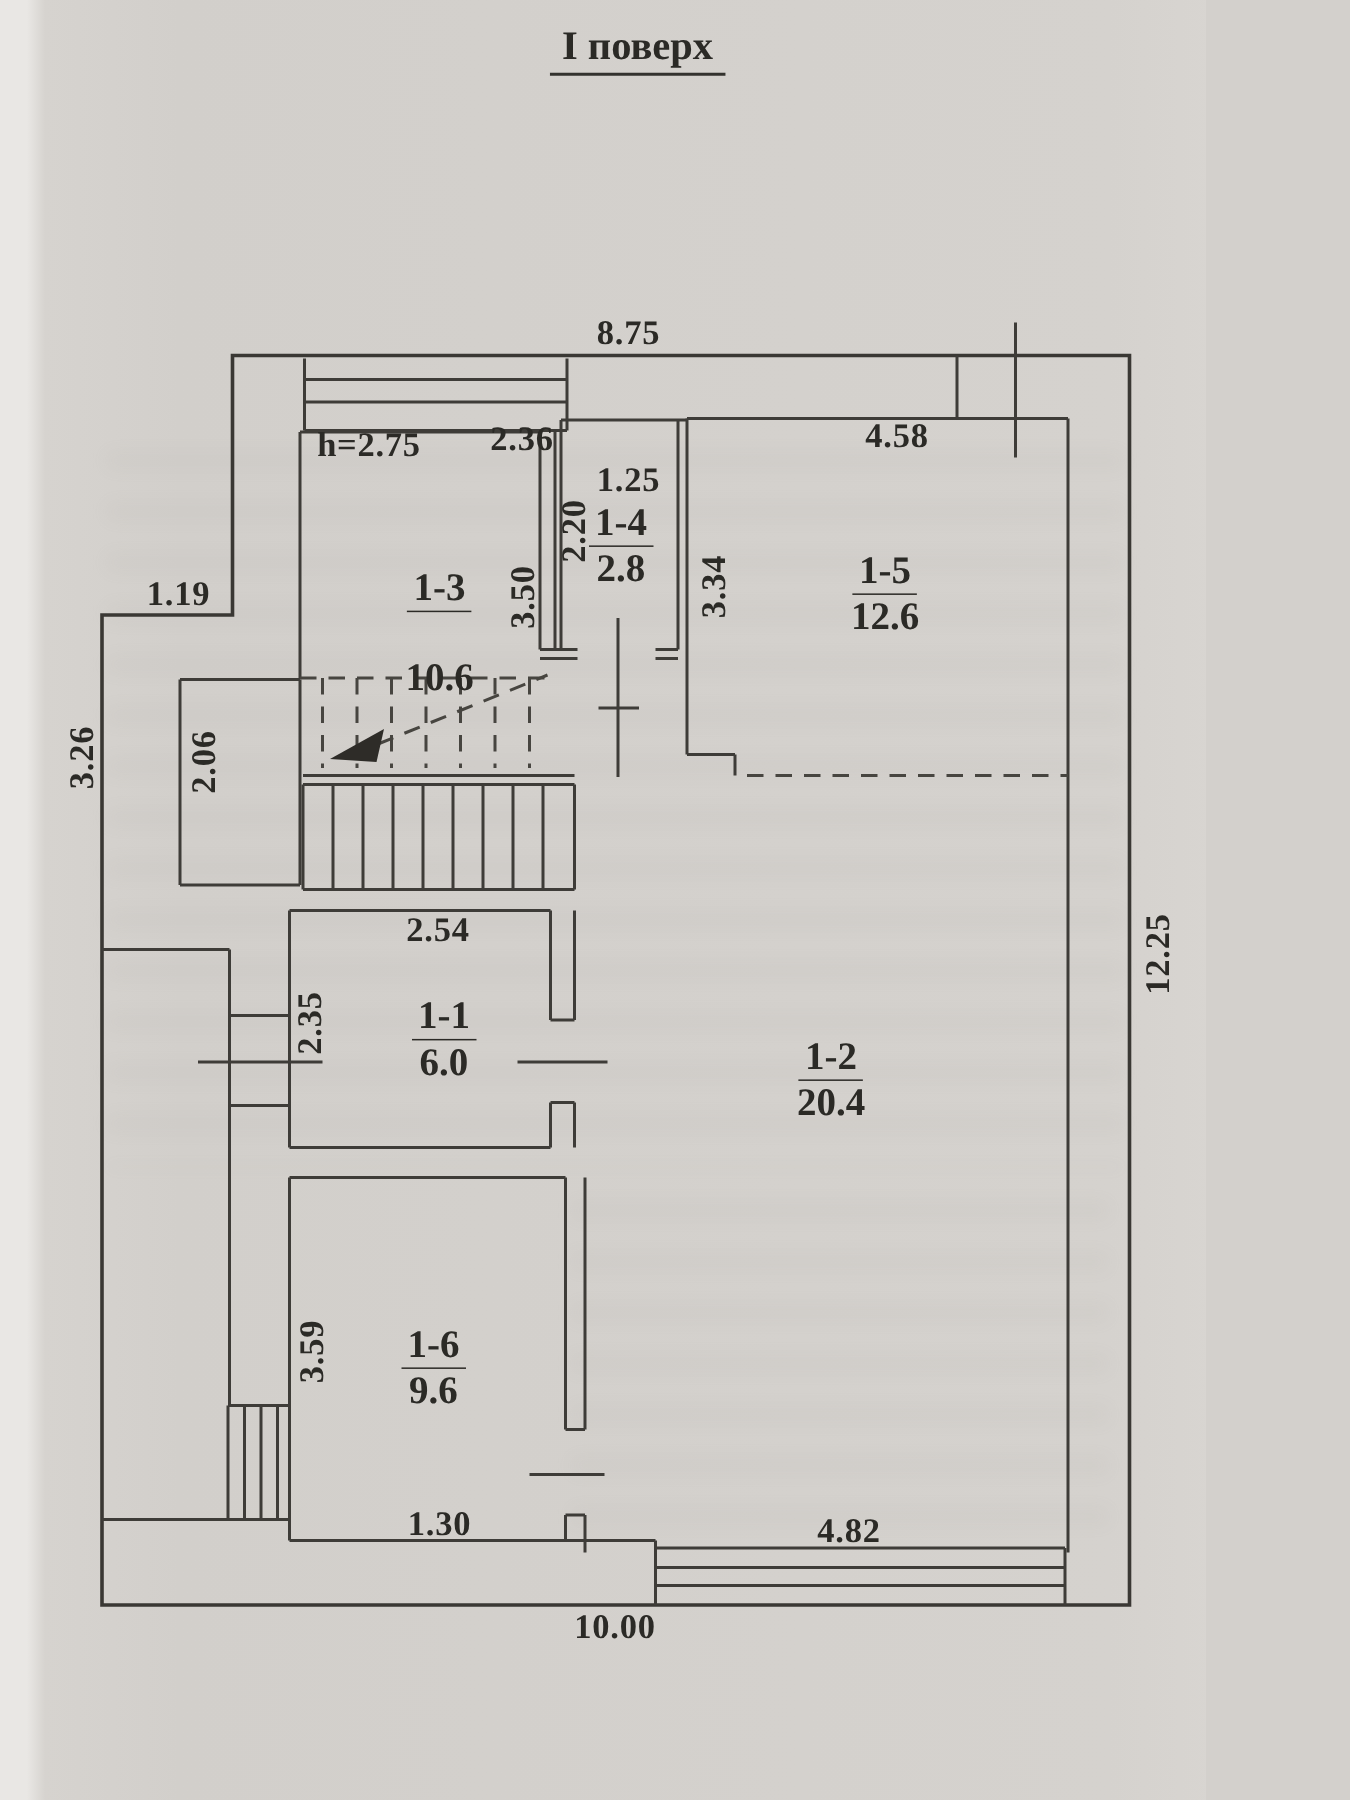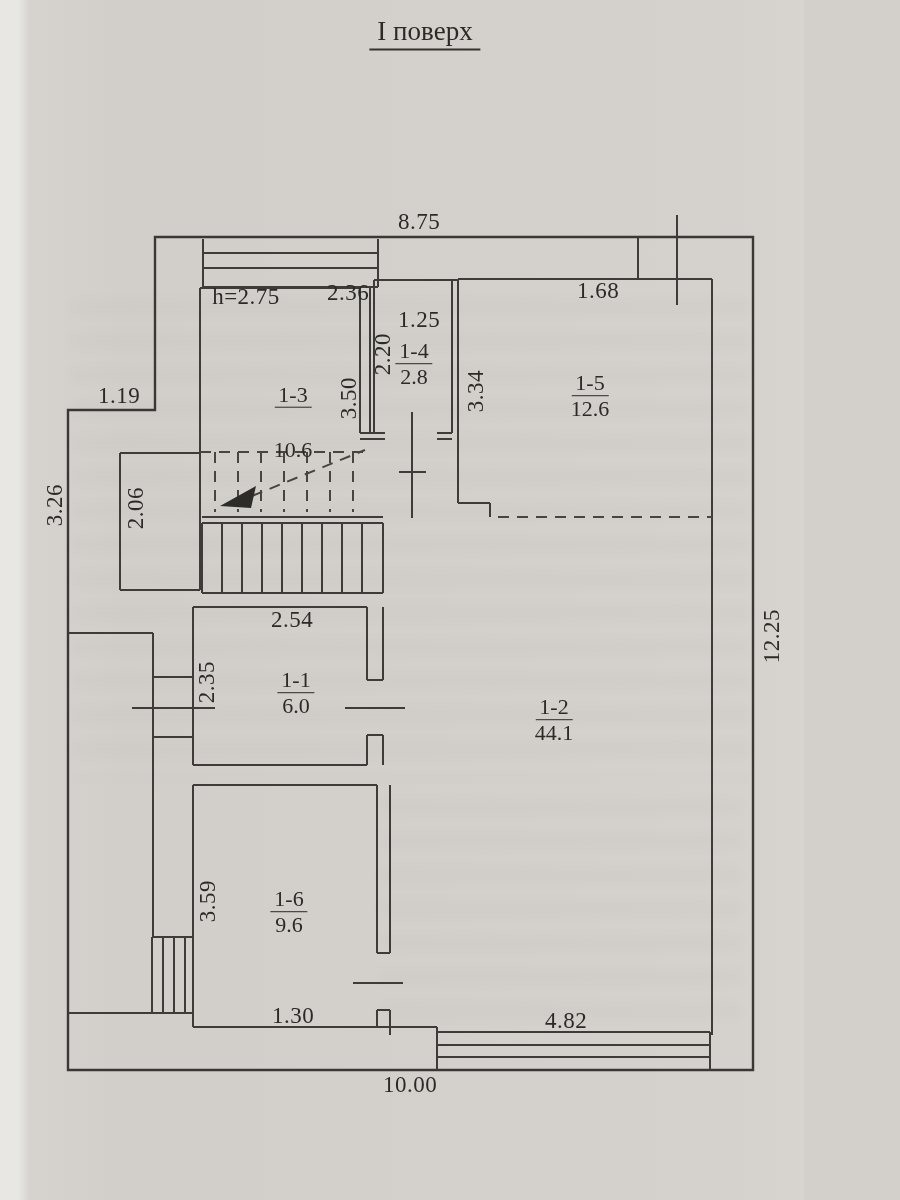--- a/index.html
+++ b/index.html
@@ -1,30 +1,30 @@
 <!DOCTYPE html>
 <html><head>
 <meta charset="utf-8">
 <style>
   html,body{margin:0;padding:0;}
   body{width:900px;height:1200px;background:#d3d0cc;font-family:"Liberation Serif","DejaVu Serif",serif;}
   .page{position:relative;width:804px;height:1200px;overflow:hidden;
-        background:linear-gradient(90deg,#e9e7e4 0px,#e9e7e4 18px,#d6d3cf 30px,#d2cfcb 120px,#d5d2ce 740px,#dbd8d4 880px,#e0ddd9 900px);}
+        background:linear-gradient(90deg,#e9e7e4 0px,#e9e7e4 18px,#d6d3cf 30px,#d2cfcb 120px,#d5d2ce 740px,#dbd8d4 880px,#e0ddd9 900px);font-weight:bold;}
   .scan-bleed{position:absolute;pointer-events:none;opacity:.45;
         background:repeating-linear-gradient(180deg,rgba(160,157,152,.16) 0 14px,rgba(211,208,204,0) 14px 34px);
         filter:blur(6px);}
   svg.plan{position:absolute;left:0;top:0;}
   .w{stroke:#3e3c38;stroke-width:2;fill:none;}
   .wo{stroke:#3a3834;stroke-width:2.4;fill:none;}
   .d{stroke:#474540;stroke-width:2;fill:none;stroke-dasharray:11 8;}
   .arrow{fill:#2e2c28;stroke:none;}
   .lbl{position:absolute;transform:translate(-50%,-50%);font-size:23px;color:#2b2a26;white-space:nowrap;letter-spacing:.5px;}
   .lbl.v{transform:translate(-50%,-50%) rotate(-90deg);}
   .room-label{position:absolute;transform:translate(-50%,-50%);display:flex;flex-direction:column;align-items:center;
-        font-size:22px;color:#2b2a26;line-height:1.15;}
+        font-size:26px;color:#2b2a26;line-height:1.15;}
   .room-num{border-bottom:1.8px solid #2b2a26;padding:0 4px;}
   .title{position:absolute;left:425px;top:33px;transform:translate(-50%,-50%);
         font-size:27px;color:#2b2a26;border-bottom:2px solid #33322e;padding:0 8px 2px;}
 </style>
 </head>
 <body>
 
 <div class="page">
 
   <div class="scan-bleed" style="left:70px;top:300px;width:680px;height:480px;"></div>
@@ -88,32 +88,32 @@
   <div class="room-label" style="left:590px;top:396px;">
     <span class="room-num">1-5</span>
     <span class="room-area">12.6</span>
   </div>
   <div class="room-label" style="left:296px;top:693px;">
     <span class="room-num">1-1</span>
     <span class="room-area">6.0</span>
   </div>
   <div class="room-label" style="left:554px;top:720px;">
     <span class="room-num">1-2</span>
-    <span class="room-area">44.1</span>
+    <span class="room-area">20.4</span>
   </div>
   <div class="room-label" style="left:289px;top:912px;align-items:center;">
     <span class="room-num">1-6</span>
     <span class="room-area">9.6</span>
   </div>
 
   <div class="lbl" style="left:419px;top:222px;">8.75</div>
   <div class="lbl" style="left:246px;top:297px;">h=2.75</div>
   <div class="lbl" style="left:308px;top:293px;margin-left:40px;">2.36</div>
   <div class="lbl" style="left:419px;top:292px;margin-top:28px;">1.25</div>
-  <div class="lbl" style="left:598px;top:291px;">1.68</div>
+  <div class="lbl" style="left:598px;top:291px;">4.58</div>
   <div class="lbl v" style="left:383px;top:354px;">2.20</div>
   <div class="lbl v" style="left:349px;top:398px;">3.50</div>
   <div class="lbl v" style="left:476px;top:391px;">3.34</div>
   <div class="lbl" style="left:119px;top:396px;">1.19</div>
   <div class="lbl v" style="left:55px;top:505px;">3.26</div>
   <div class="lbl v" style="left:136px;top:508px;">2.06</div>
   <div class="lbl" style="left:292px;top:620px;text-align:center;">2.54</div>
   <div class="lbl v" style="left:207px;top:682px;">2.35</div>
   <div class="lbl v" style="left:772px;top:636px;">12.25</div>
   <div class="lbl v" style="left:208px;top:901px;">3.59</div>

